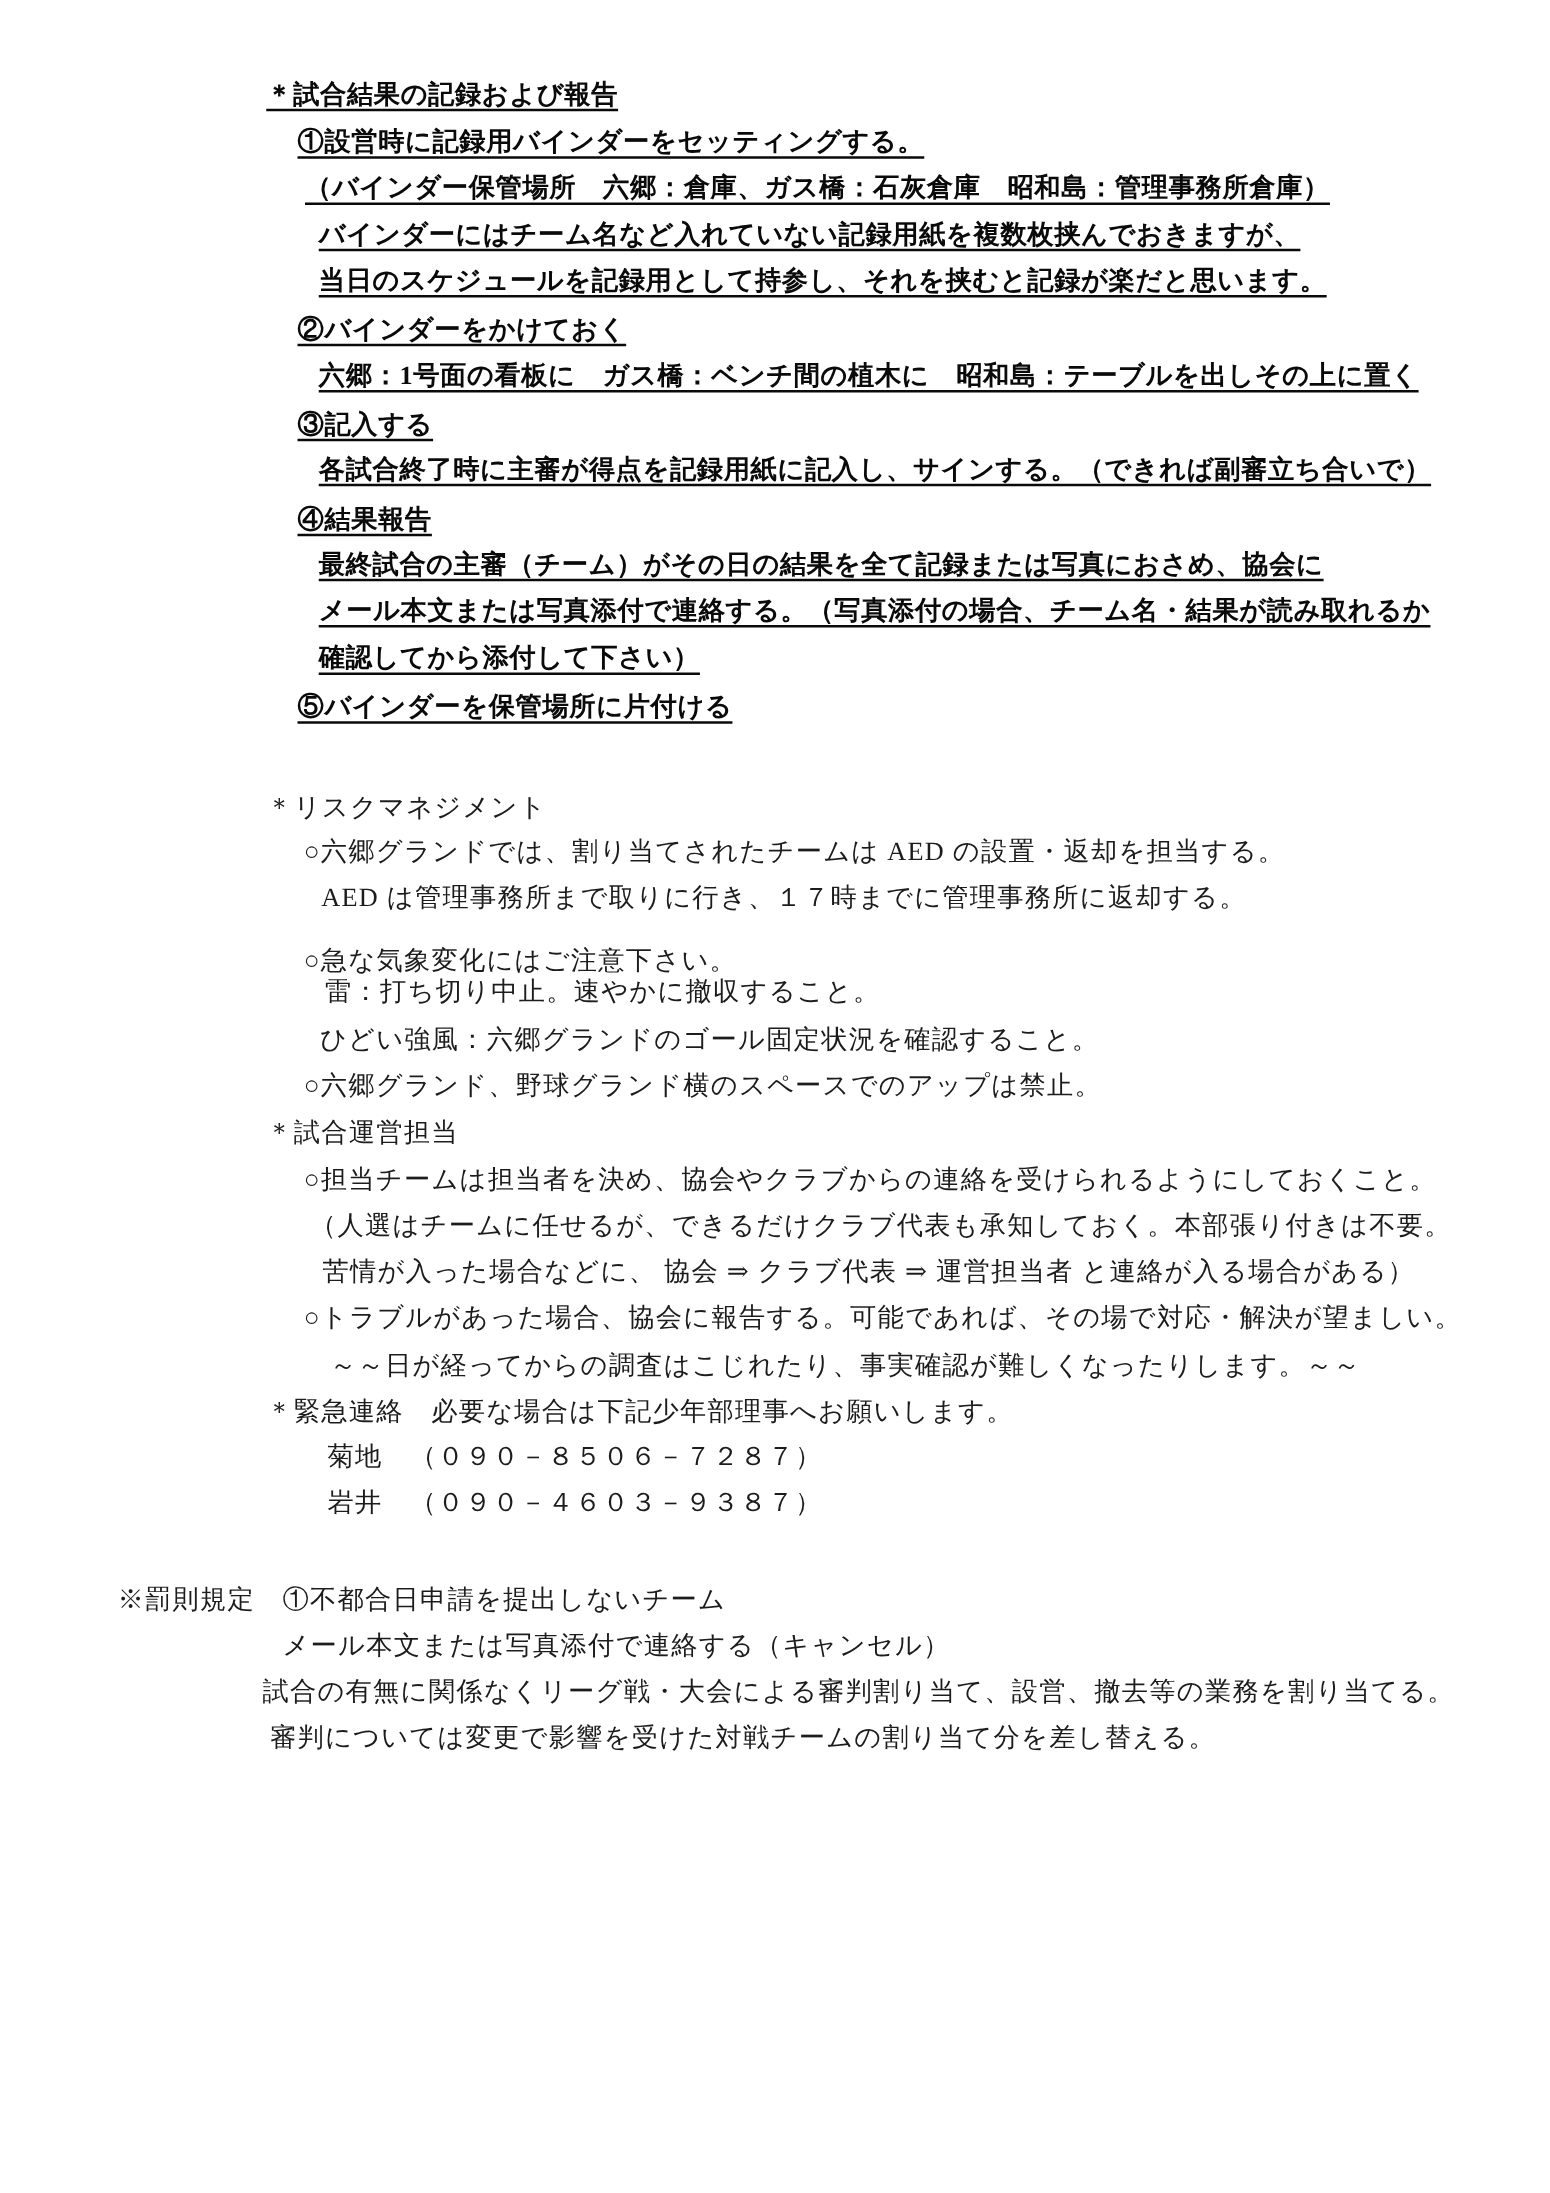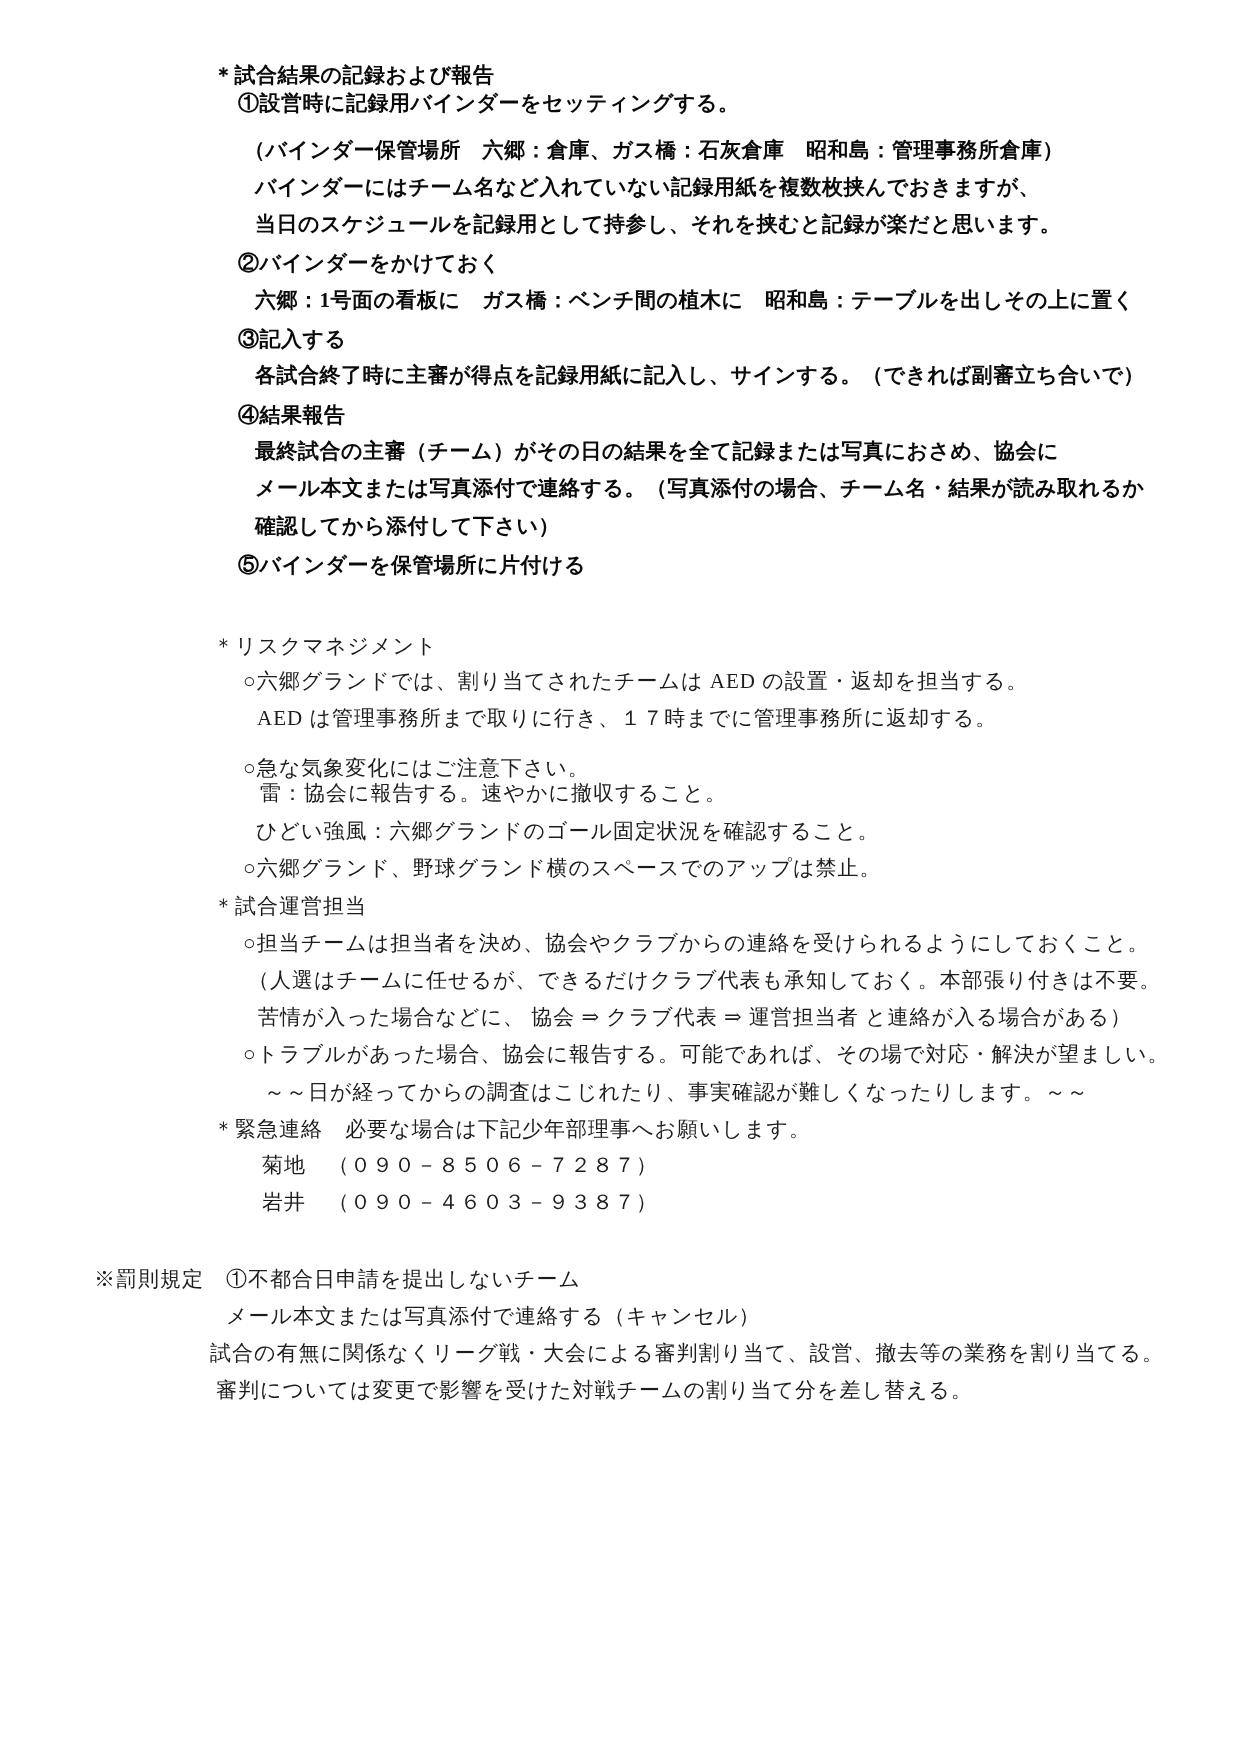--- a/index.html
+++ b/index.html
@@ -15,56 +15,57 @@
   .ln{
     position:absolute;
     white-space:pre;
     font-size:21px;
     line-height:27px;
   }
   
   .bu{
     font-weight:700;
     letter-spacing:0.5px;
+    text-decoration:underline;
     text-decoration-thickness:1.6px;
     text-underline-offset:5px;
     color:#0a0a0a;
   }
   
   .rg{
     font-weight:400;
     letter-spacing:1px;
     color:#1c1c1c;
   }
 </style>
 </head>
 <body>
 
 <div class="page">
 
   <div class="ln bu" style="left:213px;top:62px;">＊試合結果の記録および報告</div>
-  <div class="ln bu" style="left:238px;top:90px;">①設営時に記録用バインダーをセッティングする。</div>
+  <div class="ln bu" style="left:238px;top:100px;">①設営時に記録用バインダーをセッティングする。</div>
   <div class="ln bu" style="left:244px;top:137px;">（バインダー保管場所　六郷：倉庫、ガス橋：石灰倉庫　昭和島：管理事務所倉庫）</div>
   <div class="ln bu" style="left:255px;top:174px;">バインダーにはチーム名など入れていない記録用紙を複数枚挟んでおきますが、</div>
   <div class="ln bu" style="left:255px;top:211px;">当日のスケジュールを記録用として持参し、それを挟むと記録が楽だと思います。</div>
   <div class="ln bu" style="left:238px;top:250px;">②バインダーをかけておく</div>
   <div class="ln bu" style="left:255px;top:287px;">六郷：1号面の看板に　ガス橋：ベンチ間の植木に　昭和島：テーブルを出しその上に置く</div>
   <div class="ln bu" style="left:238px;top:326px;">③記入する</div>
   <div class="ln bu" style="left:255px;top:362px;">各試合終了時に主審が得点を記録用紙に記入し、サインする。（できれば副審立ち合いで）</div>
   <div class="ln bu" style="left:238px;top:402px;">④結果報告</div>
   <div class="ln bu" style="left:255px;top:438px;">最終試合の主審（チーム）がその日の結果を全て記録または写真におさめ、協会に</div>
   <div class="ln bu" style="left:255px;top:475px;">メール本文または写真添付で連絡する。（写真添付の場合、チーム名・結果が読み取れるか</div>
   <div class="ln bu" style="left:255px;top:513px;">確認してから添付して下さい）</div>
   <div class="ln bu" style="left:238px;top:552px;">⑤バインダーを保管場所に片付ける</div>
 
   <div class="ln rg" style="left:213px;top:633px;">＊リスクマネジメント</div>
   <div class="ln rg" style="left:243px;top:668px;">○六郷グランドでは、割り当てされたチームは AED の設置・返却を担当する。</div>
   <div class="ln rg" style="left:257px;top:705px;">AED は管理事務所まで取りに行き、１７時までに管理事務所に返却する。</div>
   <div class="ln rg" style="left:243px;top:743px;margin-top:12px;">○急な気象変化にはご注意下さい。</div>
-  <div class="ln rg" style="left:260px;top:780px;">雷：協会に報告する。速やかに撤収すること。</div>
+  <div class="ln rg" style="left:260px;top:780px;">雷：打ち切り中止。速やかに撤収すること。</div>
   <div class="ln rg" style="left:256px;top:818px;">ひどい強風：六郷グランドのゴール固定状況を確認すること。</div>
   <div class="ln rg" style="left:243px;top:855px;">○六郷グランド、野球グランド横のスペースでのアップは禁止。</div>
 
   <div class="ln rg" style="left:213px;top:893px;">＊試合運営担当</div>
   <div class="ln rg" style="left:243px;top:930px;">○担当チームは担当者を決め、協会やクラブからの連絡を受けられるようにしておくこと。</div>
   <div class="ln rg" style="left:248px;top:967px;">（人選はチームに任せるが、できるだけクラブ代表も承知しておく。本部張り付きは不要。</div>
   <div class="ln rg" style="left:258px;top:1004px;">苦情が入った場合などに、 協会 ⇒ クラブ代表 ⇒ 運営担当者 と連絡が入る場合がある）</div>
   <div class="ln rg" style="left:243px;top:1041px;">○トラブルがあった場合、協会に報告する。可能であれば、その場で対応・解決が望ましい。</div>
   <div class="ln rg" style="left:264px;top:1079px;">～～日が経ってからの調査はこじれたり、事実確認が難しくなったりします。～～</div>
 

